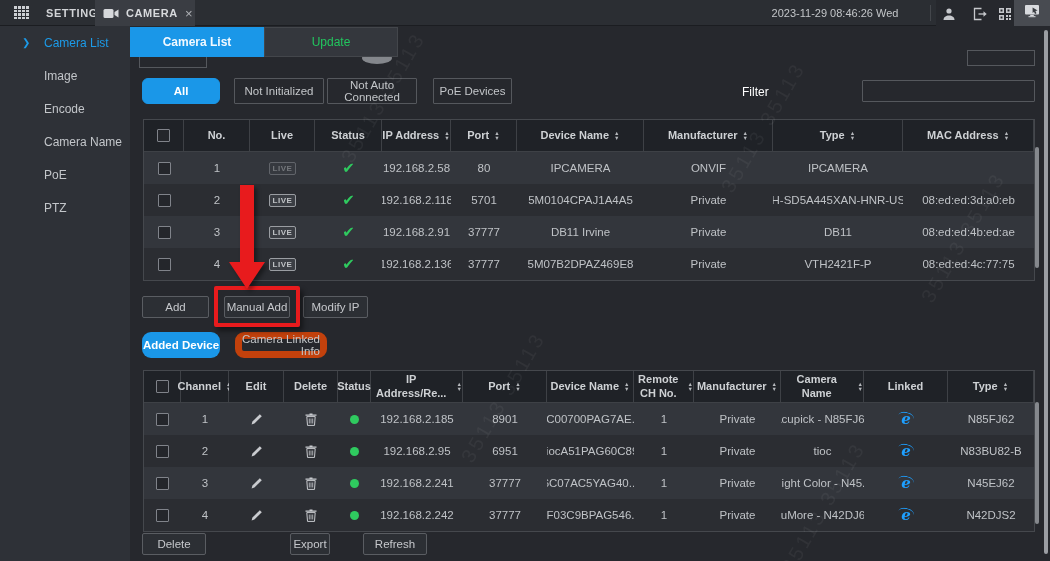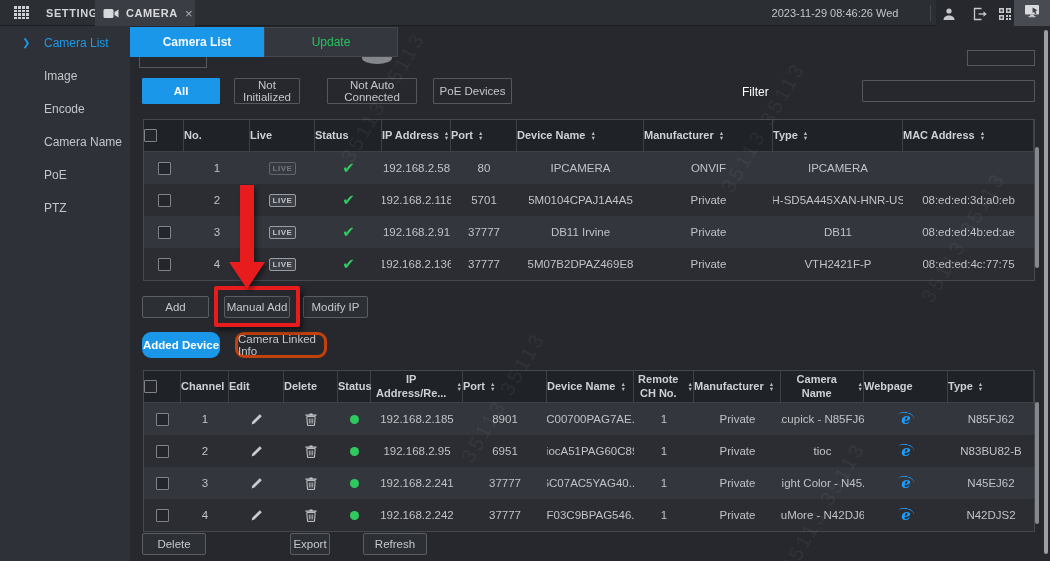--- a/index.html
+++ b/index.html
@@ -49,21 +49,21 @@
     color:#c3c6c9; font-size:11.5px; display:flex; align-items:center; justify-content:center;
     border-radius:1px; font-family:inherit; }
   .fbtn.active { background:#1a97e8; border-color:#1a97e8; color:#ffffff; font-weight:bold; }
   .filter-label { position:absolute; color:#ffffff; font-size:12px;text-align:center; }
   .filter-input { position:absolute; background:transparent; border:1px solid #55585d;
     color:#c6c8cc; font-size:11px; padding:0 6px; border-radius:1px; outline:none; }
 
   
   .grid-table { position:absolute; display:grid; border:1px solid #45484d; }
   .th { height:32px; background:#1f2227; border-right:1px solid #3e4146; border-bottom:1px solid #3e4146;
-    display:flex; align-items:center; gap:5px;
+    display:flex; align-items:center; justify-content:center; gap:5px;
     color:#ced1d4; font-size:11px; font-weight:bold; text-align:center; line-height:1.2; }
   .th:last-of-type { border-right:none; }
   .td { height:32px; display:flex; align-items:center; justify-content:center;
     color:#bfc2c6; font-size:11.5px; white-space:nowrap; overflow:hidden; }
   .td.r0 { background:#33363c; }
   .td.r1 { background:#2b2d32; }
   .cb { width:13px; height:13px; border:1px solid #80838a; background:#24262b; border-radius:1px; display:inline-block; }
   .sort { display:inline-flex; flex-direction:column; line-height:4.5px; font-size:5.5px; color:#b6b9bd; font-weight:normal; }
   .sort::before { content:"▲"; }
   .sort::after { content:"▼"; }
@@ -77,21 +77,21 @@
     font-weight:bold; color:#1e9fff; font-size:15px; line-height:14px; }
   .ie::after { content:""; position:absolute; left:-3px; top:0px; width:16px; height:9px;
     border-top:1.5px solid #1e9fff; border-radius:50%; transform:rotate(14deg); }
 
   
   .btn { position:absolute; height:22px; background:#2c2f34; border:1px solid #5a5d62; border-radius:2px;
     color:#c6c8cc; font-size:11.5px; display:flex; align-items:center; justify-content:center; font-family:inherit; }
   .dtab { position:absolute; height:26px; display:flex; align-items:center; justify-content:center;
     font-size:11.5px; border-radius:9px; }
   .dtab.active { background:#1a97e8; color:#ffffff; font-weight:bold; }
-  .dtab.plain { border:3px solid #c2410c; color:#c3c6c9; background:transparent; }
+  .dtab.plain { border:7px solid #c2410c; color:#c3c6c9; background:transparent;text-align:right; }
 
   
   .red-box { position:absolute; border:4px solid #e81b1d; border-radius:2px;
     box-shadow:3px 4px 5px rgba(0,0,0,0.45); z-index:10; }
   .arrow-wrap { position:absolute; z-index:11; filter:drop-shadow(3px 3px 2px rgba(0,0,0,0.4)); }
   .arrow-shaft { position:absolute; background:#e81b1d; }
   .arrow-head { position:absolute; width:0; height:0;
     border-left:18px solid transparent; border-right:18px solid transparent; border-top:27px solid #e81b1d; }
 
   
@@ -203,22 +203,22 @@
     <span class="wm" style="left:560px; top:90px;">35113 35113</span>
     <span class="wm" style="left:760px; top:200px;">35113 35113</span>
     <span class="wm" style="left:300px; top:360px;">35113 35113</span>
     <span class="wm" style="left:620px; top:470px;">35113 35113</span>
 
     <div class="clipped-box" style="left:9px;  top:28px; width:68px; height:14px;"></div>
     <div class="clipped-oval" style="left:232px; top:26px; width:30px; height:12px;"></div>
     <div class="clipped-box" style="left:837px; top:24px; width:68px; height:16px;"></div>
 
     <div>
-        <button class="fbtn active" style="left: 12px; top: 52px; width: 78px;">All</button>
-        <button class="fbtn" style="left: 104px; top: 52px; width: 66px;">Not Initialized</button>
+        <button class="fbtn active" style="left: 12px; top: 52px; width: 78px; border-radius: 6px;">All</button>
+        <button class="fbtn" style="left: 104px; top: 52px; width: 90px;">Not Initialized</button>
         <button class="fbtn" style="left: 197px; top: 52px; width: 90px;">Not Auto Connected</button>
         <button class="fbtn" style="left: 303px; top: 52px; width: 79px;">PoE Devices</button>
       </div>
     <div class="filter-label" style="left:612px; top:59px;">Filter</div>
     <input class="filter-input" style="left: 732px; top: 54px; width: 173px; height: 22px;" value="">
 
     <div class="grid-table" id="table1" style="left: 13px; top: 93px; grid-template-columns: 40px 66px 65px 67px 69px 66px 127px 129px 130px 131px;">
         <div class="th">
           <span class="cb"></span>
         </div>
@@ -427,21 +427,21 @@
         </div>
         <div class="th">
           <span>Manufacturer</span>
           <span class="sort"></span>
         </div>
         <div class="th">
           <span>Camera Name</span>
           <span class="sort"></span>
         </div>
         <div class="th">
-          <span>Webpage</span>
+          <span>Linked</span>
         </div>
         <div class="th">
           <span>Type</span>
           <span class="sort"></span>
         </div>
         <div class="td r0">
           <span class="cb"></span>
         </div>
         <div class="td r0">
           <span>1</span>

